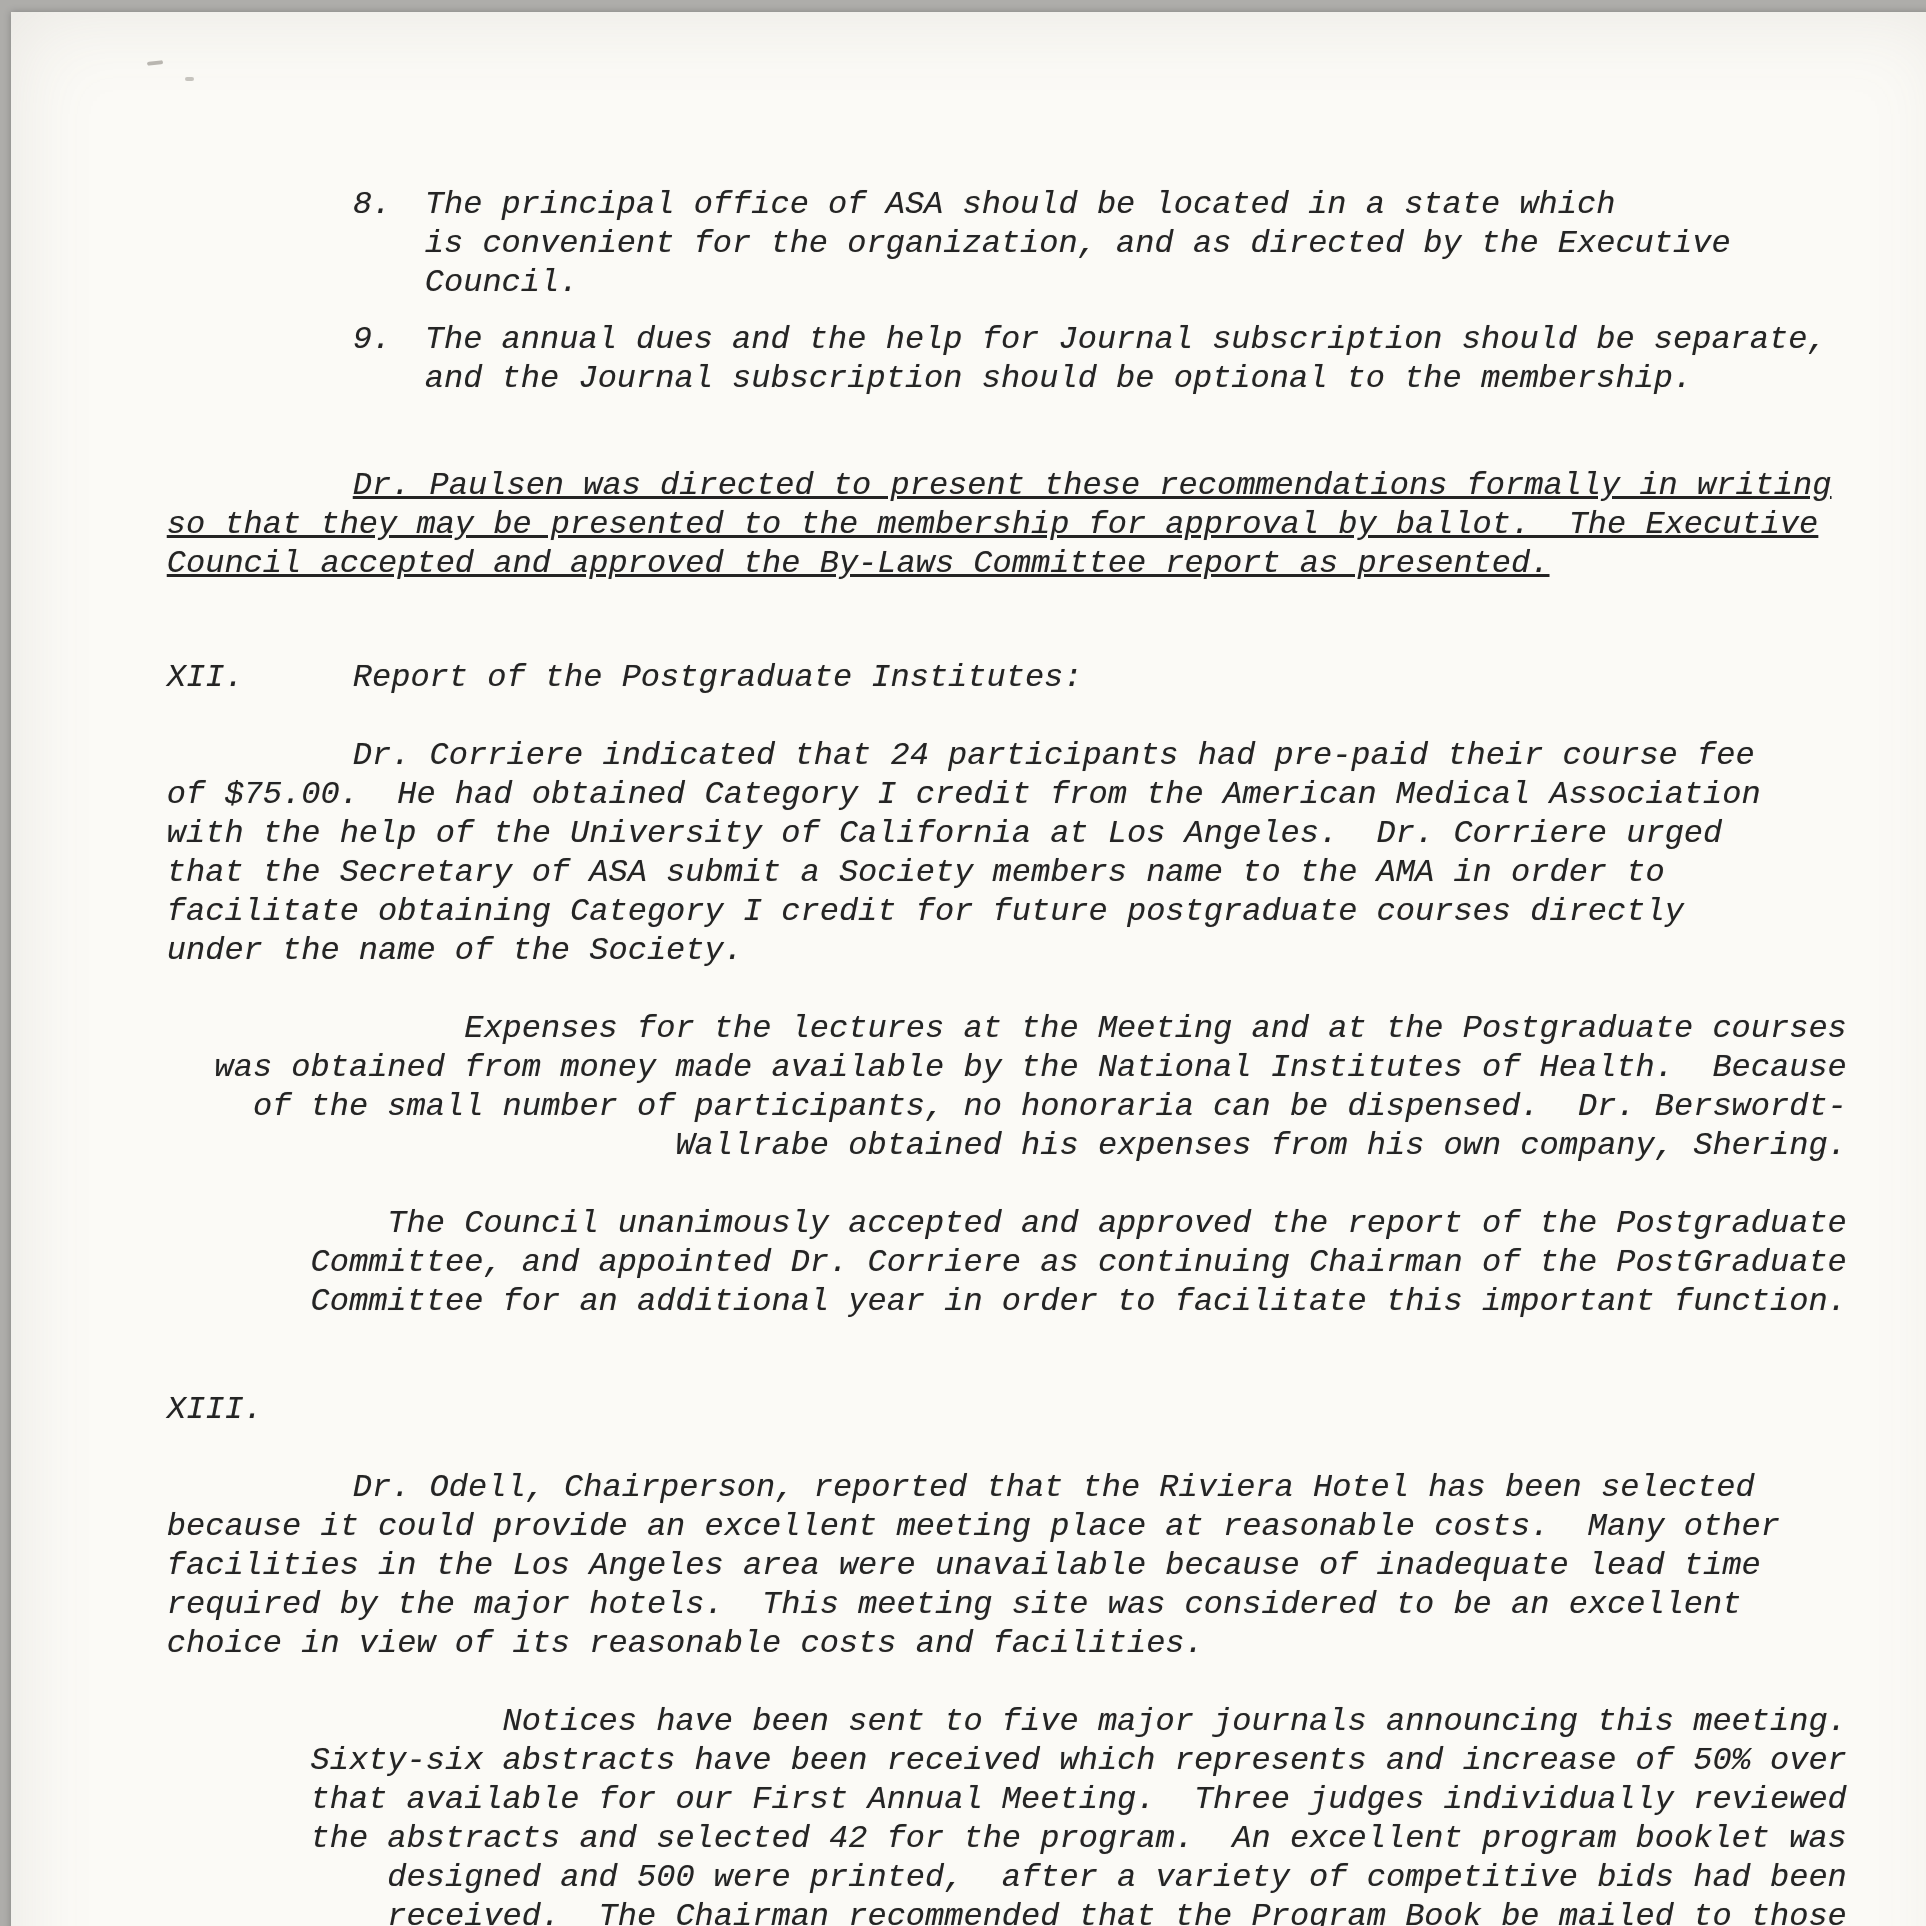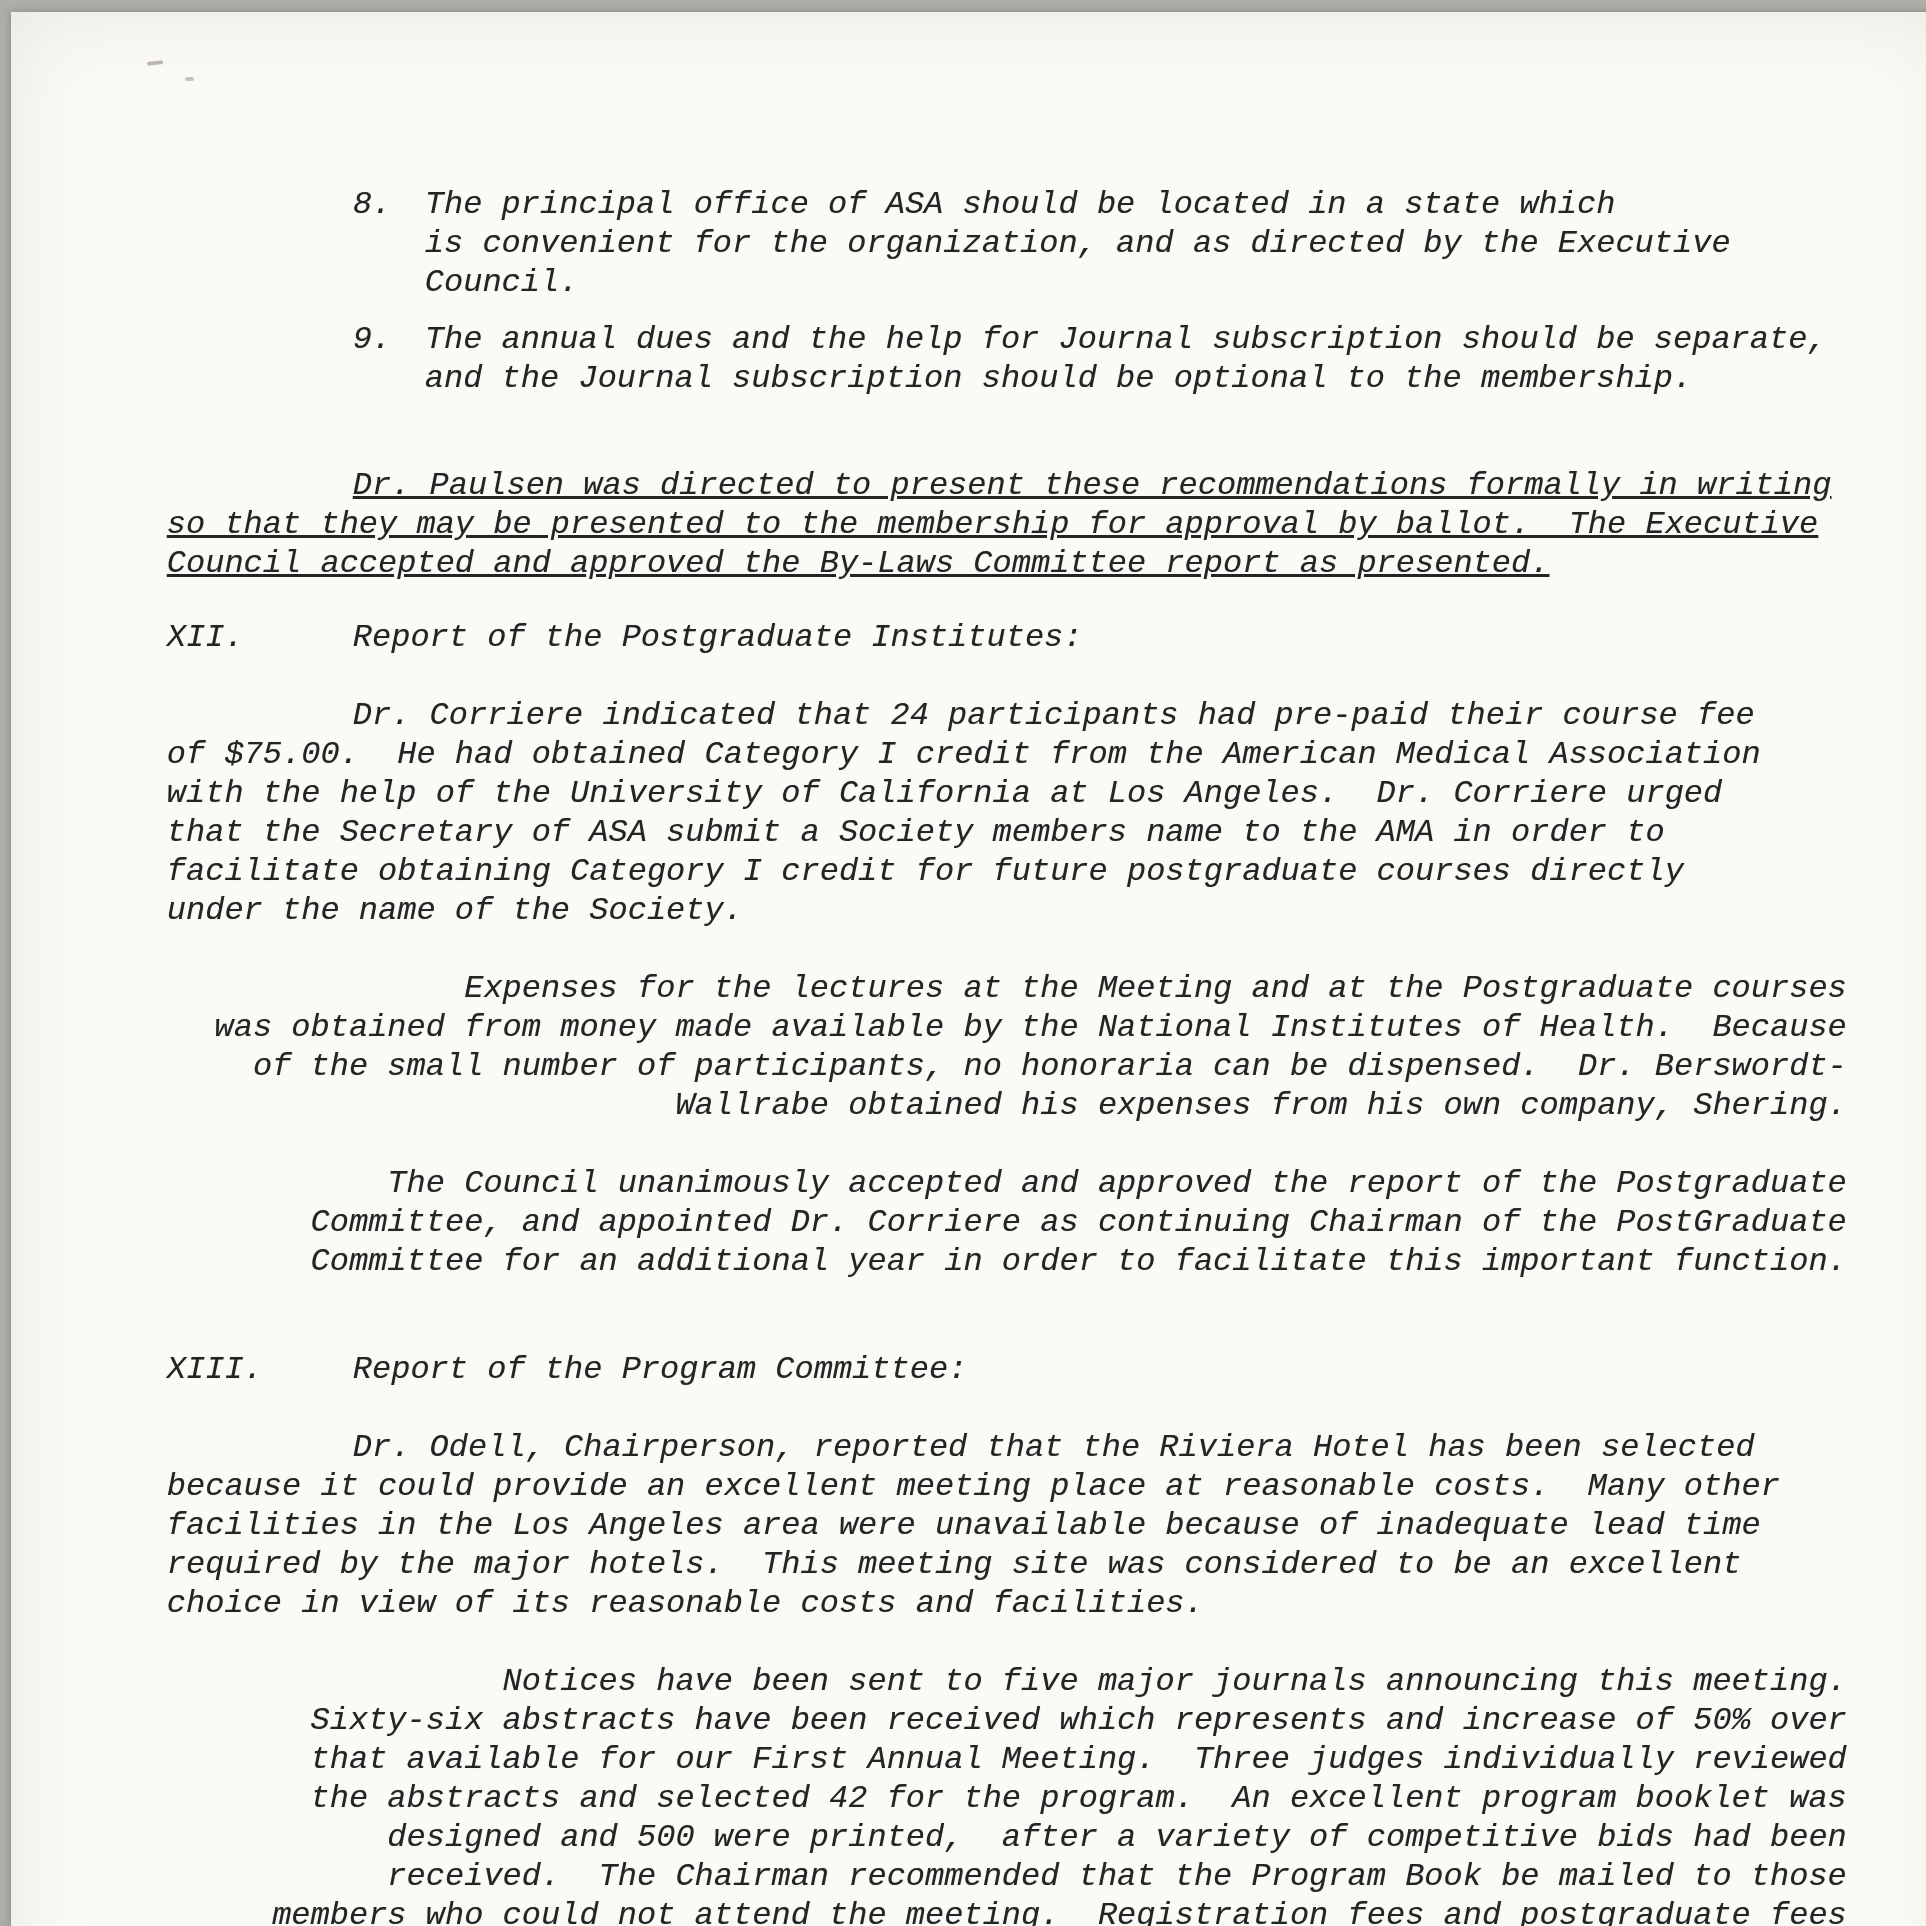--- a/index.html
+++ b/index.html
@@ -31,21 +31,21 @@
   .prewrap { white-space: pre-wrap; }
 
   .numbered-items .item { display: flex; margin-left: 186px; }
   .numbered-items .item + .item { margin-top: 18.5px; }
   .item .num { flex: 0 0 72px; }
   .item .item-text { flex: 1 1 auto; }
 
   .intro-para { margin-top: 68px; text-indent: 186px; text-decoration: underline; }
 
   .doc-section .section-heading { display: flex; }
-  .sec-0 .section-heading { margin-top: 35px; }
+  .sec-0 .section-heading { margin-top: 75px; }
   .sec-1 .section-heading { margin-top: 69px; align-items: flex-end; }
   .section-heading .sec-num { flex: 0 0 186px; }
   .doc-section .para { text-indent: 186px; font-style: italic; }
   .doc-section .para:first-of-type { margin-top: 39px; }
   .doc-section .para + .para { margin-top: 39px; text-align: right; }
   .speck { position: absolute; background: #b9b6b0; border-radius: 2.3px; }
   .speck-1 { left: 136px; top: 49px; width: 16px; height: 3.5px; transform: rotate(-6deg); }
   .speck-2 { left: 174px; top: 65px; width: 9.2px; height: 4.6px; opacity: 0.8; }
 </style>
 </head>
@@ -92,21 +92,20 @@
 of the small number of participants, no honoraria can be dispensed.  Dr. Berswordt-
 Wallrabe obtained his expenses from his own company, Shering.</p>
       <p class="para prewrap">The Council unanimously accepted and approved the report of the Postgraduate
 Committee, and appointed Dr. Corriere as continuing Chairman of the PostGraduate
 Committee for an additional year in order to facilitate this important function.</p>
     </section>
 
     <section class="doc-section sec-1">
       <div class="section-heading">
         <span class="sec-num">XIII.</span>
-        <span class="sec-title">Report of the Program Committee:</span>
       </div>
       <p class="para prewrap">Dr. Odell, Chairperson, reported that the Riviera Hotel has been selected
 because it could provide an excellent meeting place at reasonable costs.  Many other
 facilities in the Los Angeles area were unavailable because of inadequate lead time
 required by the major hotels.  This meeting site was considered to be an excellent
 choice in view of its reasonable costs and facilities.</p>
       <p class="para prewrap">Notices have been sent to five major journals announcing this meeting.
 Sixty-six abstracts have been received which represents and increase of 50% over
 that available for our First Annual Meeting.  Three judges individually reviewed
 the abstracts and selected 42 for the program.  An excellent program booklet was

